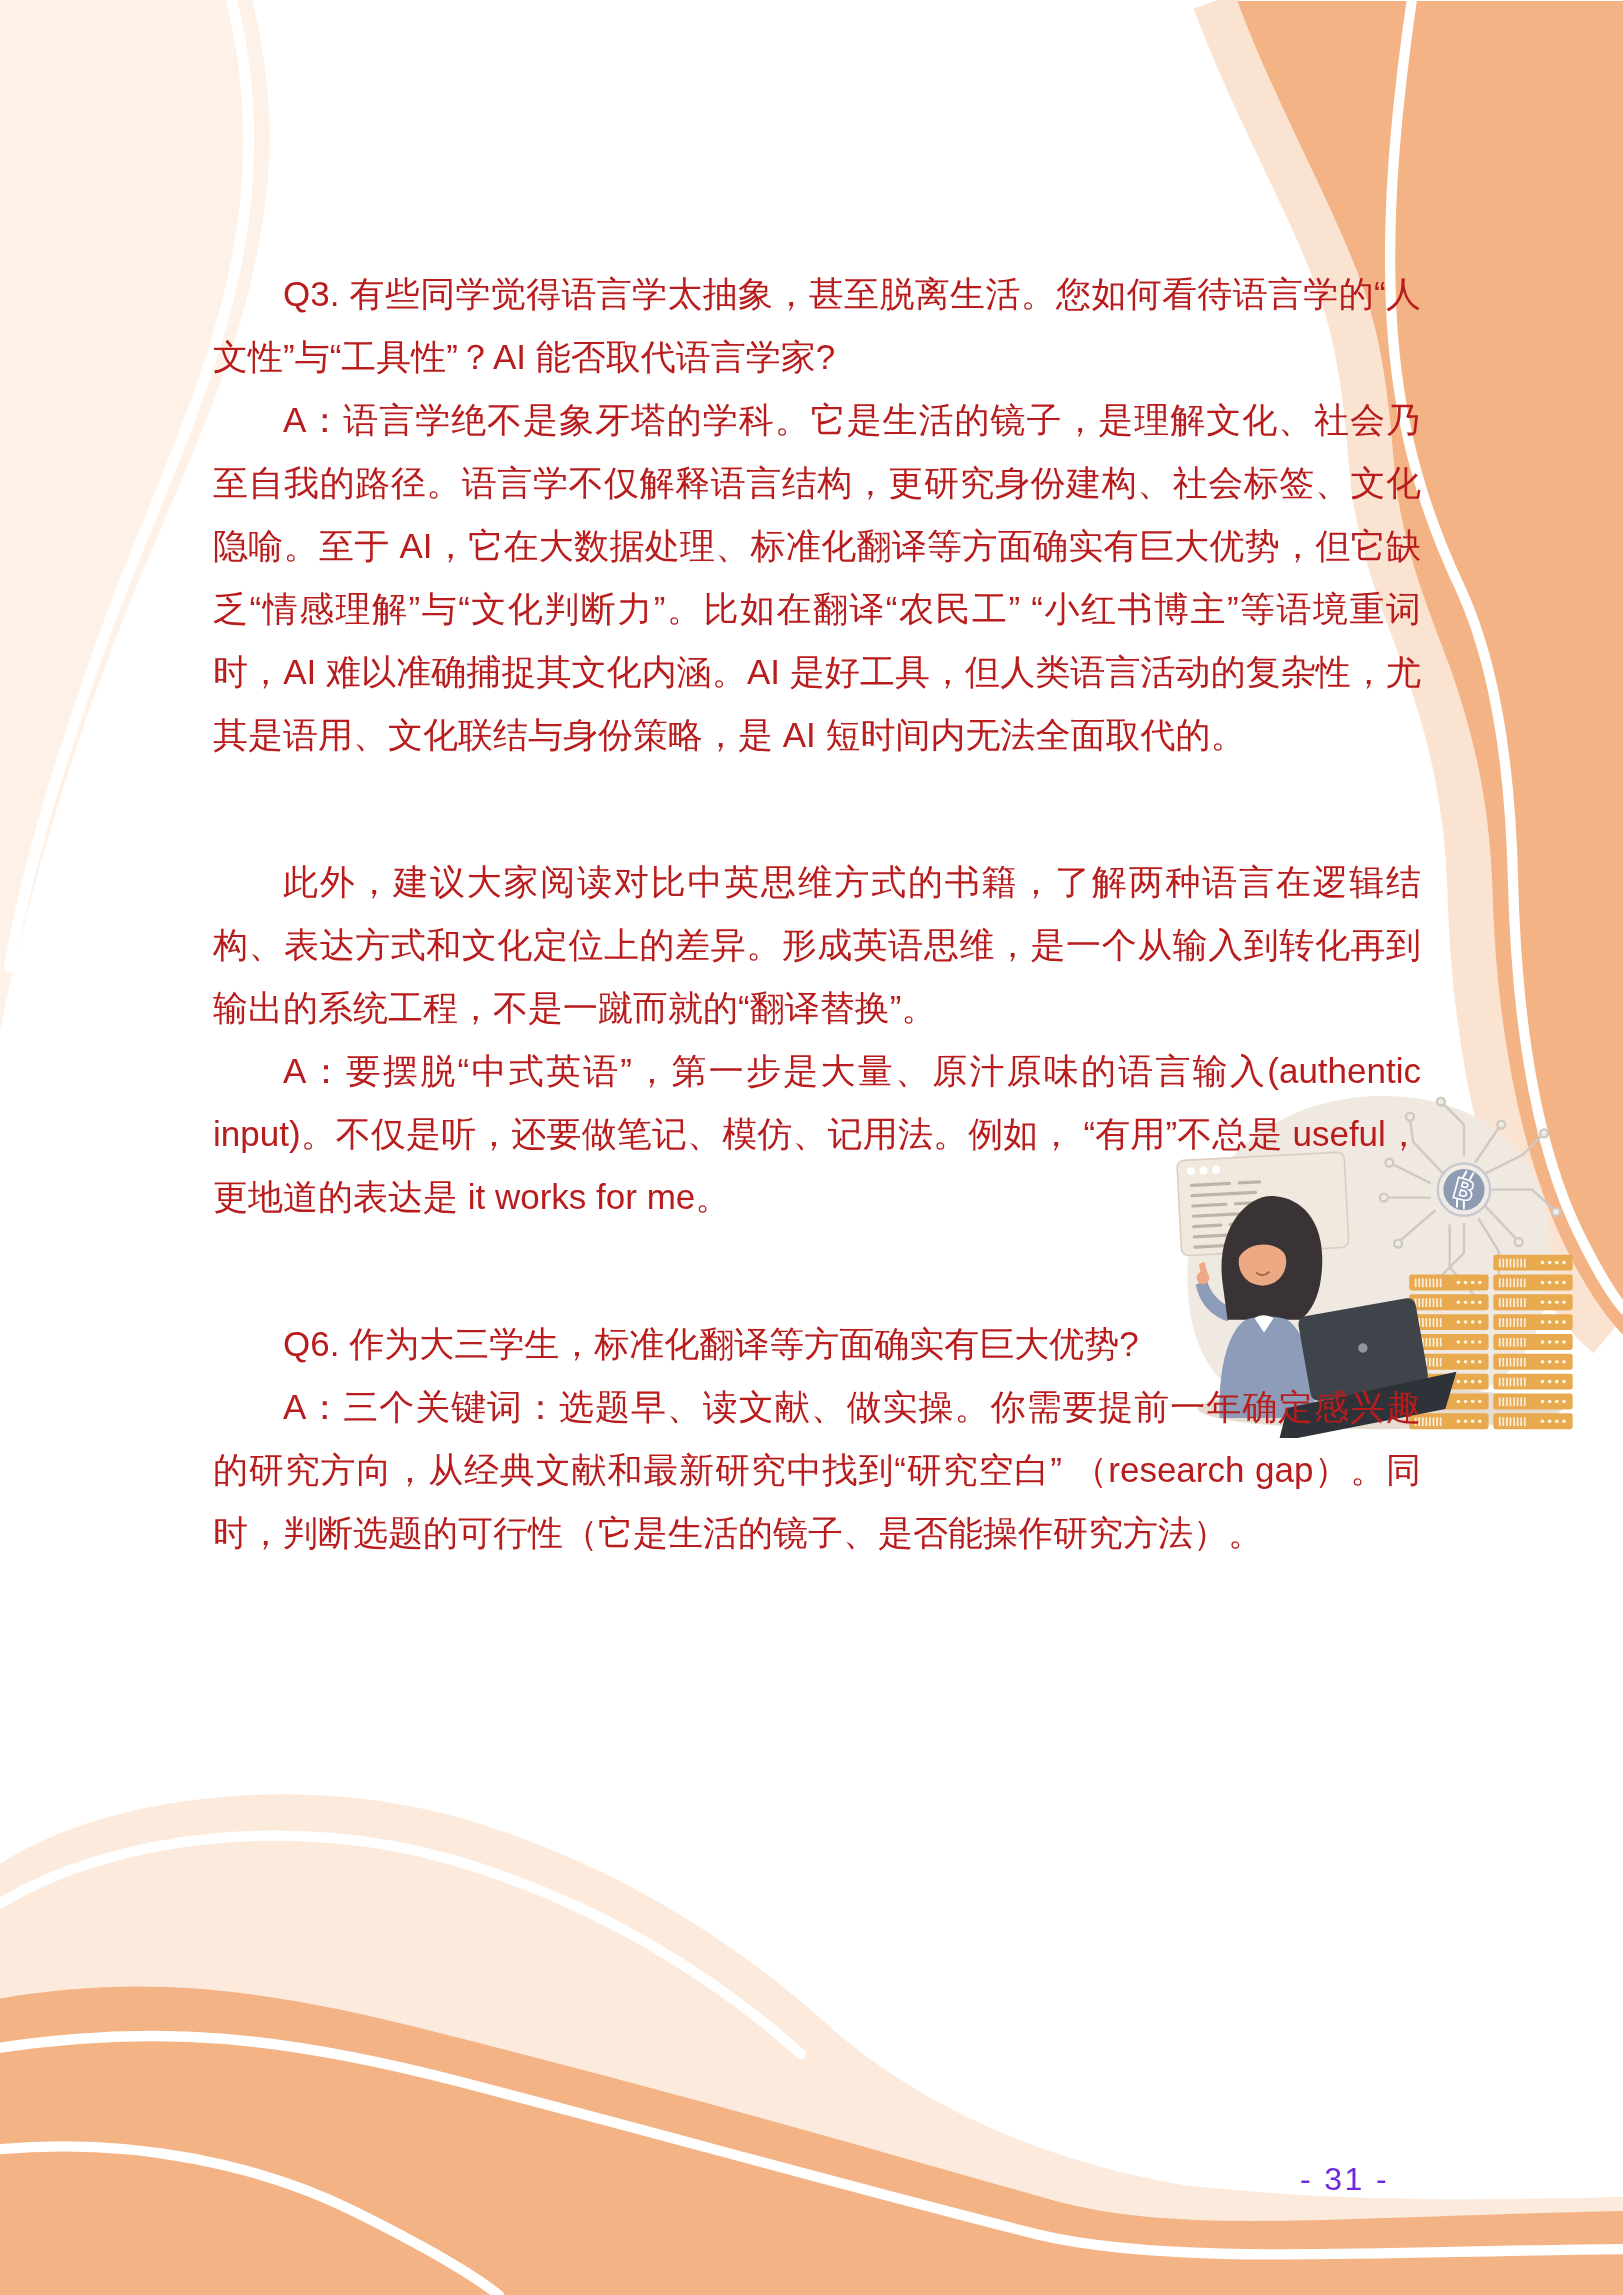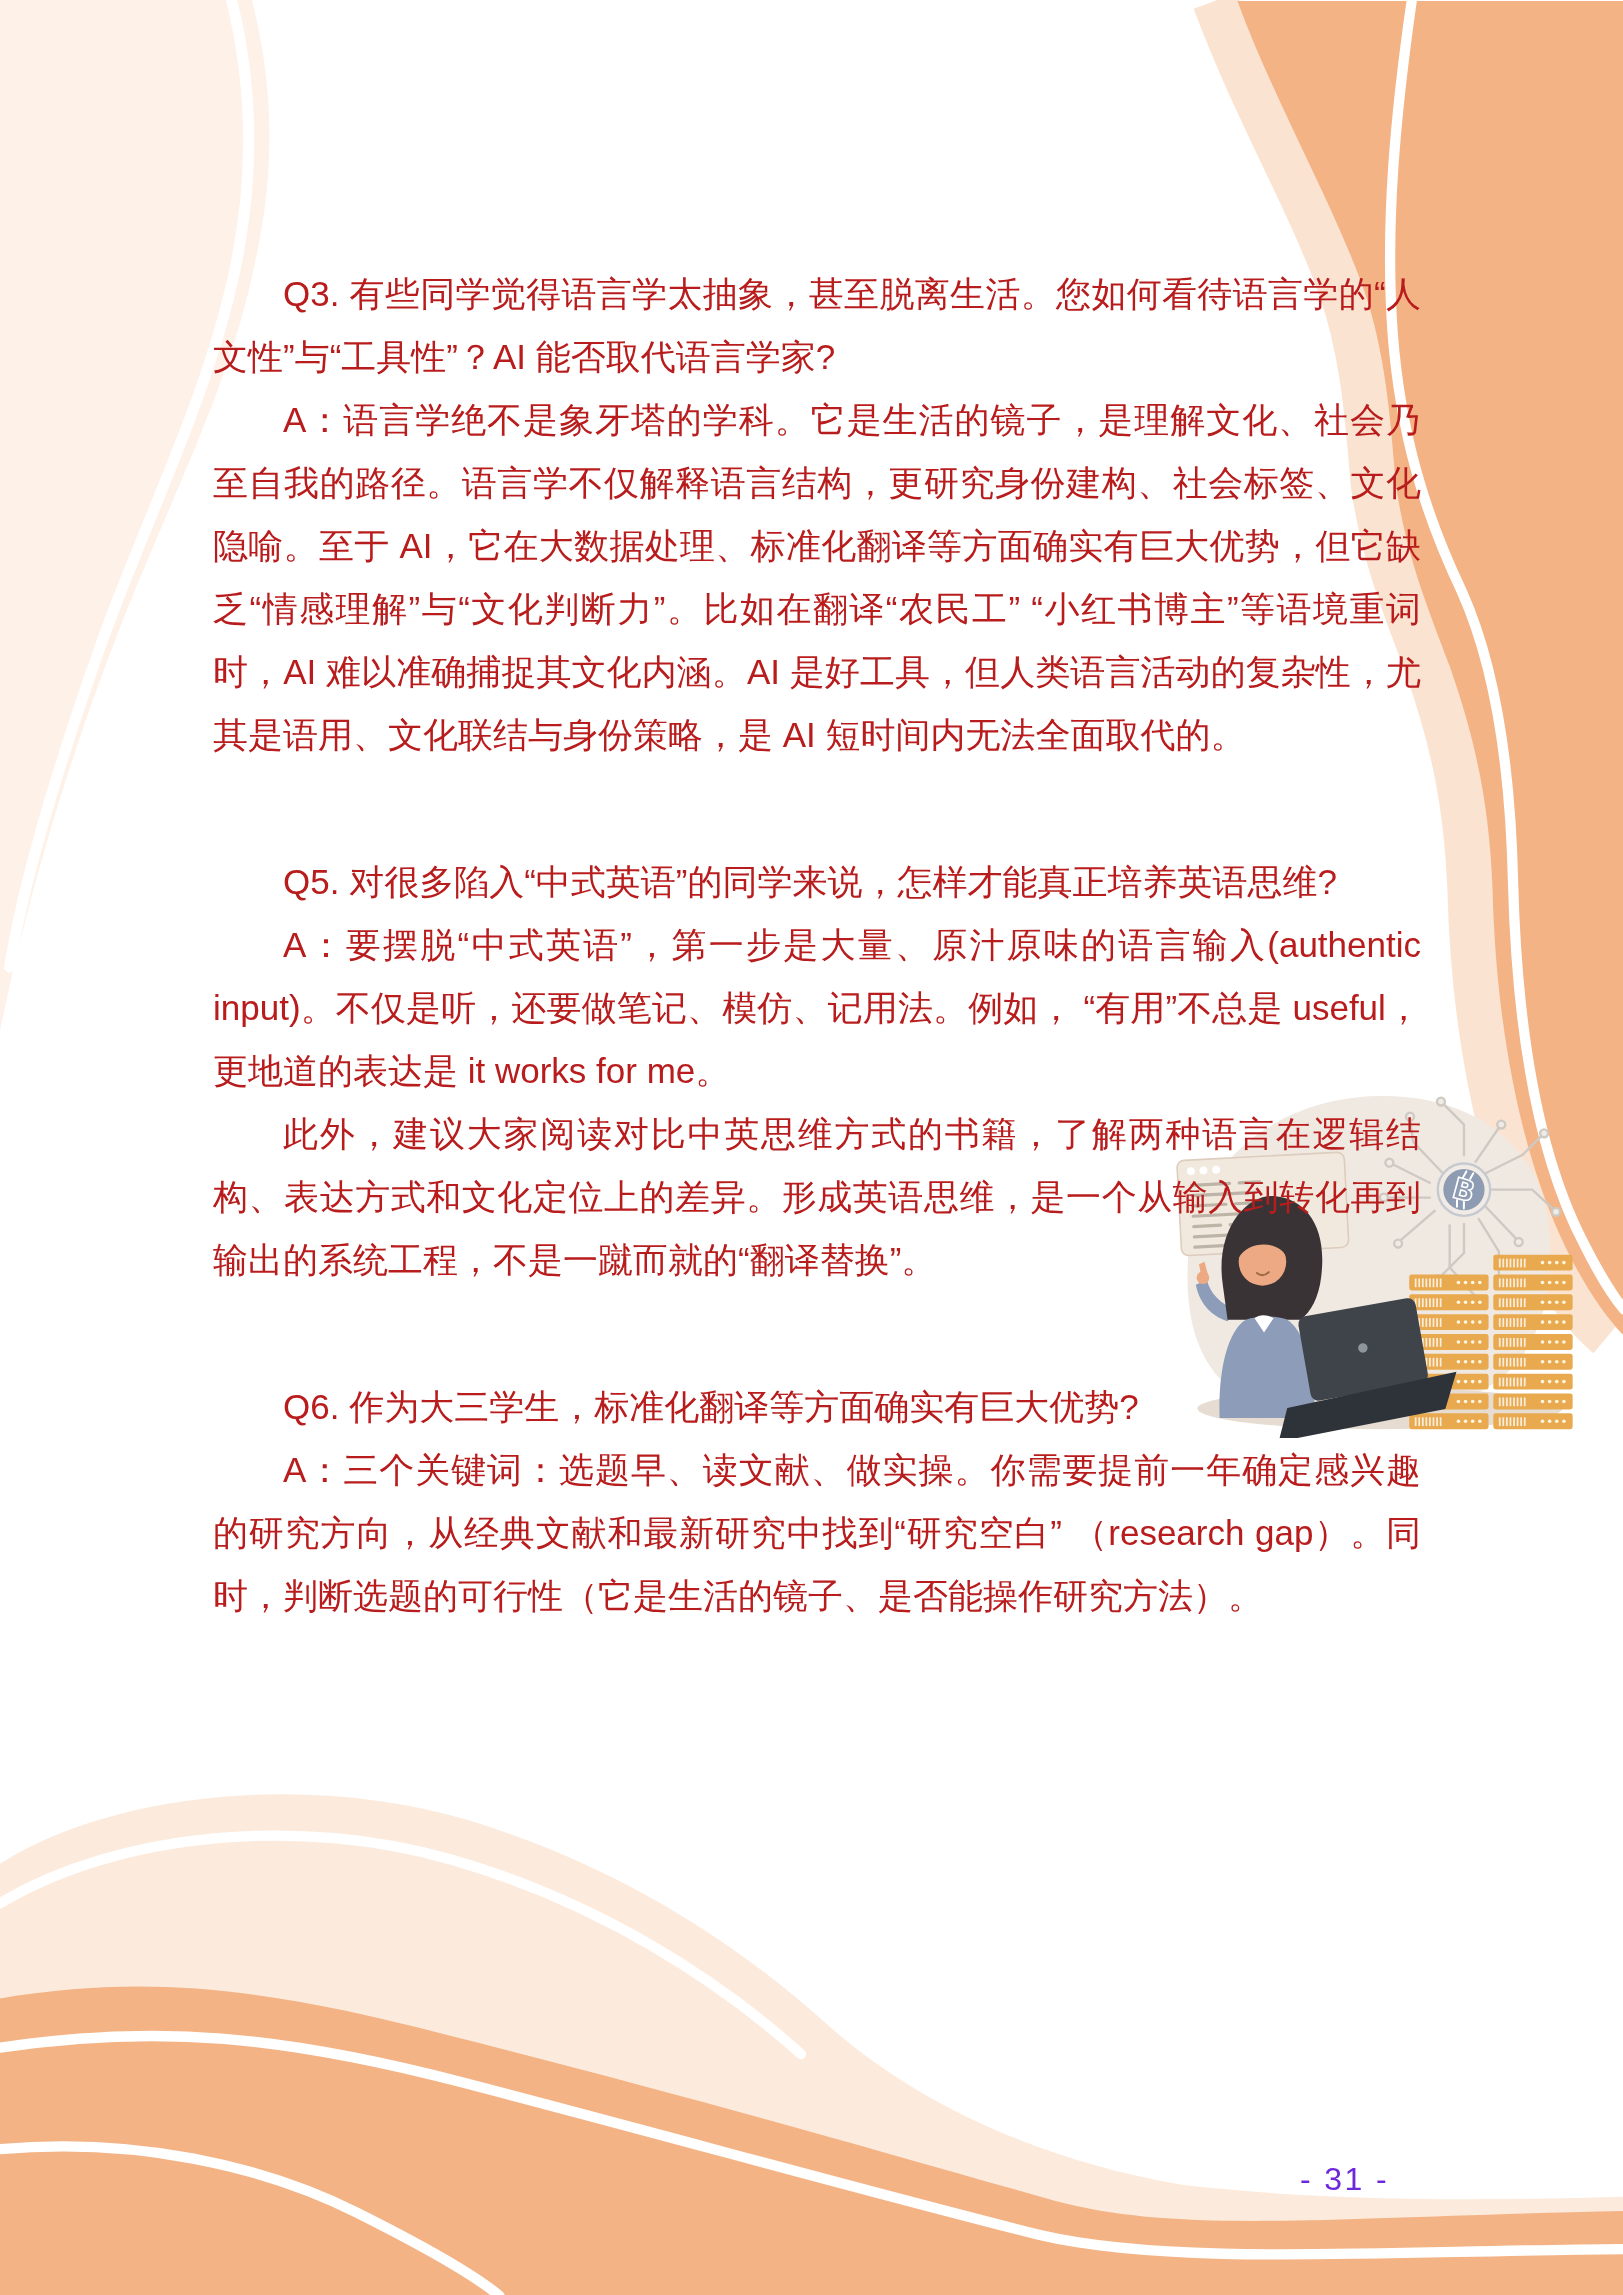--- a/index.html
+++ b/index.html
@@ -182,23 +182,22 @@
       </g>
     </svg>
   </div>
 
   <main class="content">
       <section class="qa-section">
         <p>Q3. 有些同学觉得语言学太抽象，甚至脱离生活。您如何看待语言学的“人文性”与“工具性”？AI 能否取代语言学家?</p>
         <p>A：语言学绝不是象牙塔的学科。它是生活的镜子，是理解文化、社会乃至自我的路径。语言学不仅解释语言结构，更研究身份建构、社会标签、文化隐喻。至于 AI，它在大数据处理、标准化翻译等方面确实有巨大优势，但它缺乏“情感理解”与“文化判断力”。比如在翻译“农民工” “小红书博主”等语境重词时，AI 难以准确捕捉其文化内涵。AI 是好工具，但人类语言活动的复杂性，尤其是语用、文化联结与身份策略，是 AI 短时间内无法全面取代的。</p>
       </section>
       <section class="qa-section">
-        <p>Q5. 对很多陷入“中式英语”的同学来说，怎样才能真正培养英语思维?</p>
+        <p>此外，建议大家阅读对比中英思维方式的书籍，了解两种语言在逻辑结构、表达方式和文化定位上的差异。形成英语思维，是一个从输入到转化再到输出的系统工程，不是一蹴而就的“翻译替换”。</p>
         <p>A：要摆脱“中式英语”，第一步是大量、原汁原味的语言输入(authentic input)。不仅是听，还要做笔记、模仿、记用法。例如， “有用”不总是 useful，更地道的表达是 it works for me。</p>
-        <p>此外，建议大家阅读对比中英思维方式的书籍，了解两种语言在逻辑结构、表达方式和文化定位上的差异。形成英语思维，是一个从输入到转化再到输出的系统工程，不是一蹴而就的“翻译替换”。</p>
       </section>
       <section class="qa-section">
         <p>Q6. 作为大三学生，标准化翻译等方面确实有巨大优势?</p>
         <p>A：三个关键词：选题早、读文献、做实操。你需要提前一年确定感兴趣的研究方向，从经典文献和最新研究中找到“研究空白” （research gap）。同时，判断选题的可行性（它是生活的镜子、是否能操作研究方法）。</p>
       </section>
     </main>
 
   <div class="page-number">- 31 -</div>
 
 </div>

